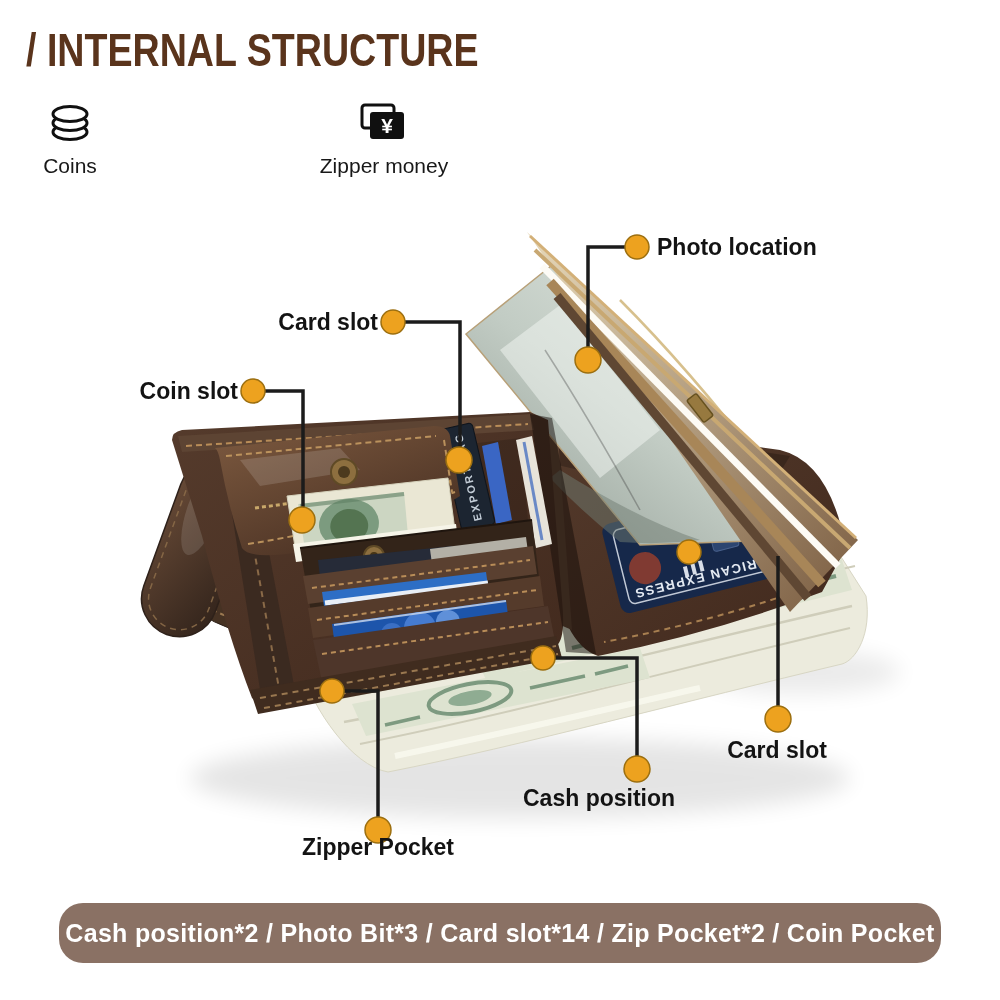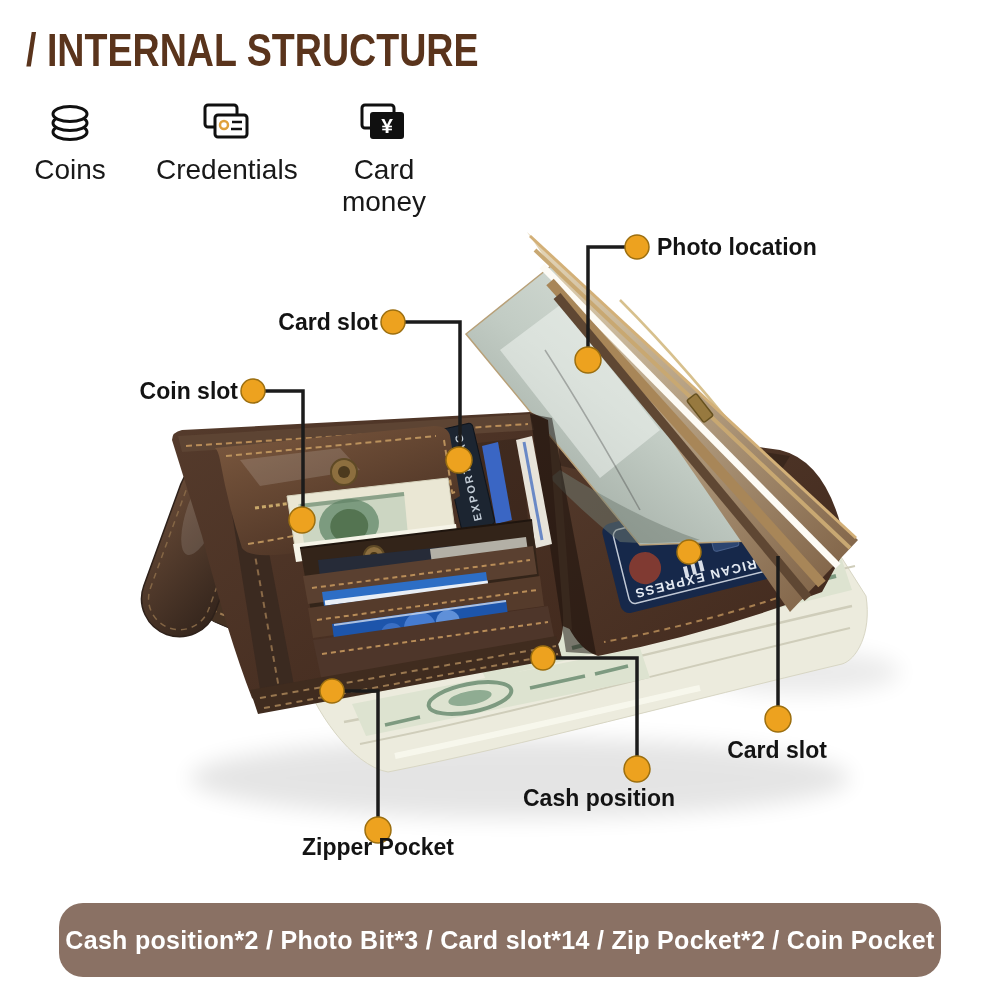--- a/index.html
+++ b/index.html
@@ -5,35 +5,35 @@
   html,body{margin:0;padding:0;background:#ffffff;}
   .page{position:relative;width:1000px;height:1000px;background:#ffffff;overflow:hidden;
         font-family:"Liberation Sans",sans-serif;}
   .art{position:absolute;left:0;top:0;}
   
   .title{position:absolute;left:26px;top:22px;font-size:47px;font-weight:bold;
          color:#5a341c;letter-spacing:0;white-space:nowrap;
          transform:scaleX(0.80);transform-origin:left top;}
   .feature{position:absolute;top:96px;text-align:center;}
   .feature .ficon{display:block;margin:0 auto;}
-  .feature .flabel{display:block;margin-top:6px;font-size:28px;color:#181818;}
+  .feature .flabel{display:block;margin-top:6px;font-size:21px;color:#181818;}
   .f1{left:18px;width:104px;}
   .f2{left:156px;width:140px;}
   .f3{left:308px;width:152px;}
   
   .callout-label{position:absolute;font-size:23px;font-weight:bold;color:#131313;
                  line-height:28px;white-space:nowrap;}
   .cl-photo{left:657px;top:233px;text-align:right;}
   .cl-cardtop{left:258px;width:120px;top:308px;text-align:right;}
   .cl-coin{left:103px;width:135px;top:377px;text-align:right;}
   .cl-cardbot{left:687px;width:180px;top:736px;text-align:center;}
   .cl-cash{left:523px;width:210px;top:784px;}
   .cl-zip{left:263px;width:230px;top:833px;text-align:center;}
   
-  .banner{position:absolute;left:59px;top:903px;width:882px;height:74px;
+  .banner{position:absolute;left:59px;top:903px;width:882px;height:60px;
           border-radius:24px;background:#8a7164;color:#ffffff;
           display:flex;align-items:center;justify-content:center;
           font-size:25px;font-weight:bold;letter-spacing:0.3px;white-space:nowrap;}
 </style>
 </head>
 <body>
 
 <div class="page">
 
   <svg class="art" width="1000" height="1000" viewBox="0 0 1000 1000">
@@ -251,37 +251,28 @@
 
   <div class="feature f1">
     <svg class="ficon" width="52" height="52" viewBox="0 0 52 52">
       <ellipse cx="26" cy="36" rx="17" ry="7.5" fill="#ffffff" stroke="#101010" stroke-width="3"></ellipse>
       <ellipse cx="26" cy="27" rx="17" ry="7.5" fill="#ffffff" stroke="#101010" stroke-width="3"></ellipse>
       <ellipse cx="26" cy="18" rx="17" ry="7.5" fill="#ffffff" stroke="#101010" stroke-width="3"></ellipse>
     </svg>
     <span class="flabel">Coins</span>
   </div>
 
-  <div class="feature f2">
-    <svg class="ficon" width="52" height="52" viewBox="0 0 52 52">
-      <rect x="5" y="9" width="32" height="22" rx="3" fill="#ffffff" stroke="#101010" stroke-width="3"></rect>
-      <rect x="15" y="19" width="32" height="22" rx="3" fill="#ffffff" stroke="#101010" stroke-width="3"></rect>
-      <circle cx="24" cy="29" r="4" fill="#ffffff" stroke="#dfa13c" stroke-width="2.5"></circle>
-      <path d="M 32,26 L 42,26 M 31,33 L 42,33" stroke="#101010" stroke-width="2.5" fill="none"></path>
-    </svg>
-    <span class="flabel">Credentials</span>
-  </div>
 
   <div class="feature f3">
     <svg class="ficon" width="52" height="52" viewBox="0 0 52 52">
       <rect x="4" y="9" width="32" height="23" rx="3" fill="#ffffff" stroke="#101010" stroke-width="3"></rect>
       <rect x="12" y="16" width="34" height="27" rx="3" fill="#101010"></rect>
       <text x="29" y="37" text-anchor="middle" font-family="Liberation Sans, sans-serif" font-size="21" font-weight="bold" fill="#ffffff">¥</text>
     </svg>
-    <span class="flabel">Card money</span>
+    <span class="flabel">Zipper money</span>
   </div>
 
   <div class="callout-label cl-photo">Photo location</div>
   <div class="callout-label cl-cardtop">Card slot</div>
   <div class="callout-label cl-coin">Coin slot</div>
   <div class="callout-label cl-cardbot">Card slot</div>
   <div class="callout-label cl-cash">Cash position</div>
   <div class="callout-label cl-zip">Zipper Pocket</div>
 
   <div class="banner">Cash position*2 / Photo Bit*3 / Card slot*14 / Zip Pocket*2 / Coin Pocket</div>

